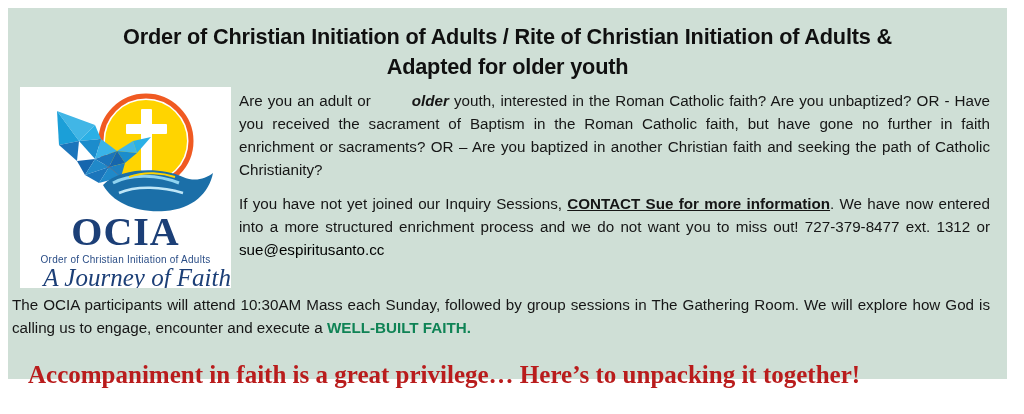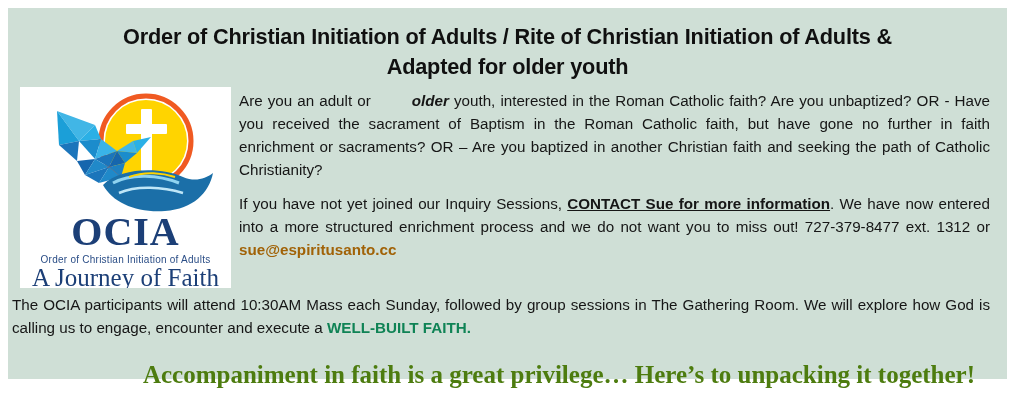--- a/index.html
+++ b/index.html
@@ -88,57 +88,58 @@
     font-size: 10px;
     line-height: 9px;
     color: #2a4d86;
     letter-spacing: 0.25px;
   }
   .logo-tag {
     position: absolute;
     left: 0;
     right: 0;
     top: 177px;
-    text-align: center;
+    text-align: right;
     font-family: "Liberation Serif", serif;
+    font-style: italic;
     font-size: 25px;
     line-height: 28px;
     color: #1c3f77;
   }
 
   
   .para {
     font-family: "Liberation Sans", sans-serif;
     font-size: 15.2px;
     line-height: 23px;
     color: #161616;
     text-align: justify;
     margin: 0 0 11px 0;
     padding: 0;
     transform-origin: left top;
   }
   .para.first { padding-top: 3px; }
   .para .bi { font-weight: bold; font-style: italic; margin-left: 36px; }
   .para .ul-bold { font-weight: bold; text-decoration: underline; }
-  .email { color: #a16207; font-weight: bold; }
+  .email { color: #000000; font-weight: normal; }
   .green { color: #0f8355; font-weight: bold; }
 
   .para-flow { overflow: hidden; }
   .para-last { clear: none; margin-top: 32px; }
 
   
   .tagline {
     clear: both;
-    text-align: right;
+    text-align: left;
     padding: 9px 32px 0 20px;
     font-family: "Liberation Serif", serif;
     font-weight: bold;
     font-size: 25px;
     line-height: 32px;
-    color: #4d7c0f;
+    color: #b91c1c;
     white-space: nowrap;
   }
 </style>
 </head>
 <body>
 
 <div id="flyer">
 
   <div class="title-block">
     <div class="title-line">Order of Christian Initiation of Adults / Rite of Christian Initiation of Adults &amp;</div>

